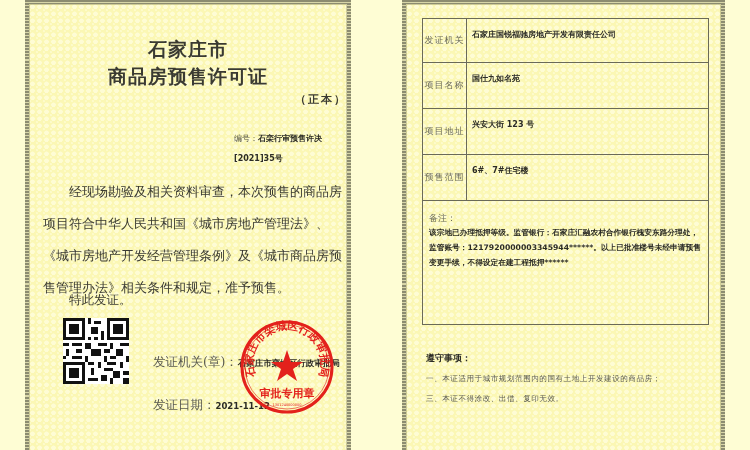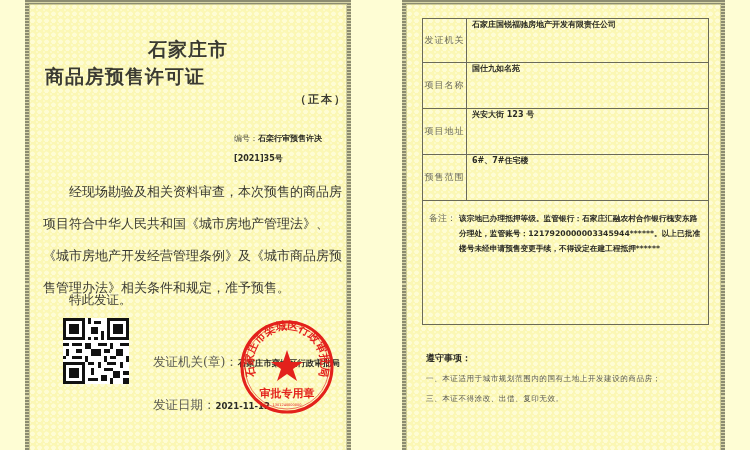--- a/index.html
+++ b/index.html
@@ -33,22 +33,22 @@
     #page-left { left: 25px; width: 326px; }
     #page-right { left: 402px; width: 323px; }
 
     
     .title-city {
       position: absolute; top: 33px; left: 0; width: 100%;
       text-align: center; font-size: 19px; font-weight: bold; letter-spacing: 1px;
       color: #3a3a32;
     }
     .title-main {
-      position: absolute; top: 60px; left: 16px; width: 100%;
-      text-align: left; font-size: 19px; font-weight: bold; letter-spacing: 1px;
+      position: absolute; top: 60px; left: 0; width: 100%;
+      text-align: center; font-size: 19px; font-weight: bold; letter-spacing: 1px;
       color: #3a3a32;
     }
     .title-sub {
       position: absolute; top: 88px; left: 0; width: 100%;
       text-align: right; font-size: 11px; font-weight: bold; letter-spacing: 2px;
       color: #3a3a32;
     }
     .cert-no {
       position: absolute; top: 125px; left: 205px; width: 120px;
       font-family: "DejaVu Sans", "Liberation Sans", sans-serif;
@@ -91,27 +91,27 @@
       border-collapse: collapse;
     }
     .info-table td {
       border: 1.5px solid #6a6a58; vertical-align: top;
     }
     .info-table .lbl {
       width: 44px; vertical-align: middle; text-align: center;
       font-size: 9px; color: #6a6a5a; letter-spacing: 1px;
     }
     .info-table .val {
-      padding: 0 5px;
+      padding: 10px 5px;
       font-family: "DejaVu Sans", "Liberation Sans", sans-serif;
       font-size: 8px; font-weight: bold; color: #2c2c26;
     }
     .row1 { height: 44px; } .row2 { height: 46px; } .row3 { height: 46px; } .row4 { height: 46px; }
     .remark-cell { padding: 10px 6px 10px 6px; height: 124px; }
-    .remark-wrap { display: flex; }
+    .remark-wrap { display: flex; flex-direction: column; }
     .remark-label {
       width: 30px; font-size: 9px; color: #6a6a5a; padding-top: 1px; flex: none;
     }
     .remark-text {
       font-family: "DejaVu Sans", "Liberation Sans", sans-serif;
       font-size: 7.7px; font-weight: bold; line-height: 15px; color: #2c2c26;
     }
     .rules {
       position: absolute; top: 348px; left: 20px; width: 290px;
       font-size: 7.6px; color: #5a5a50;

